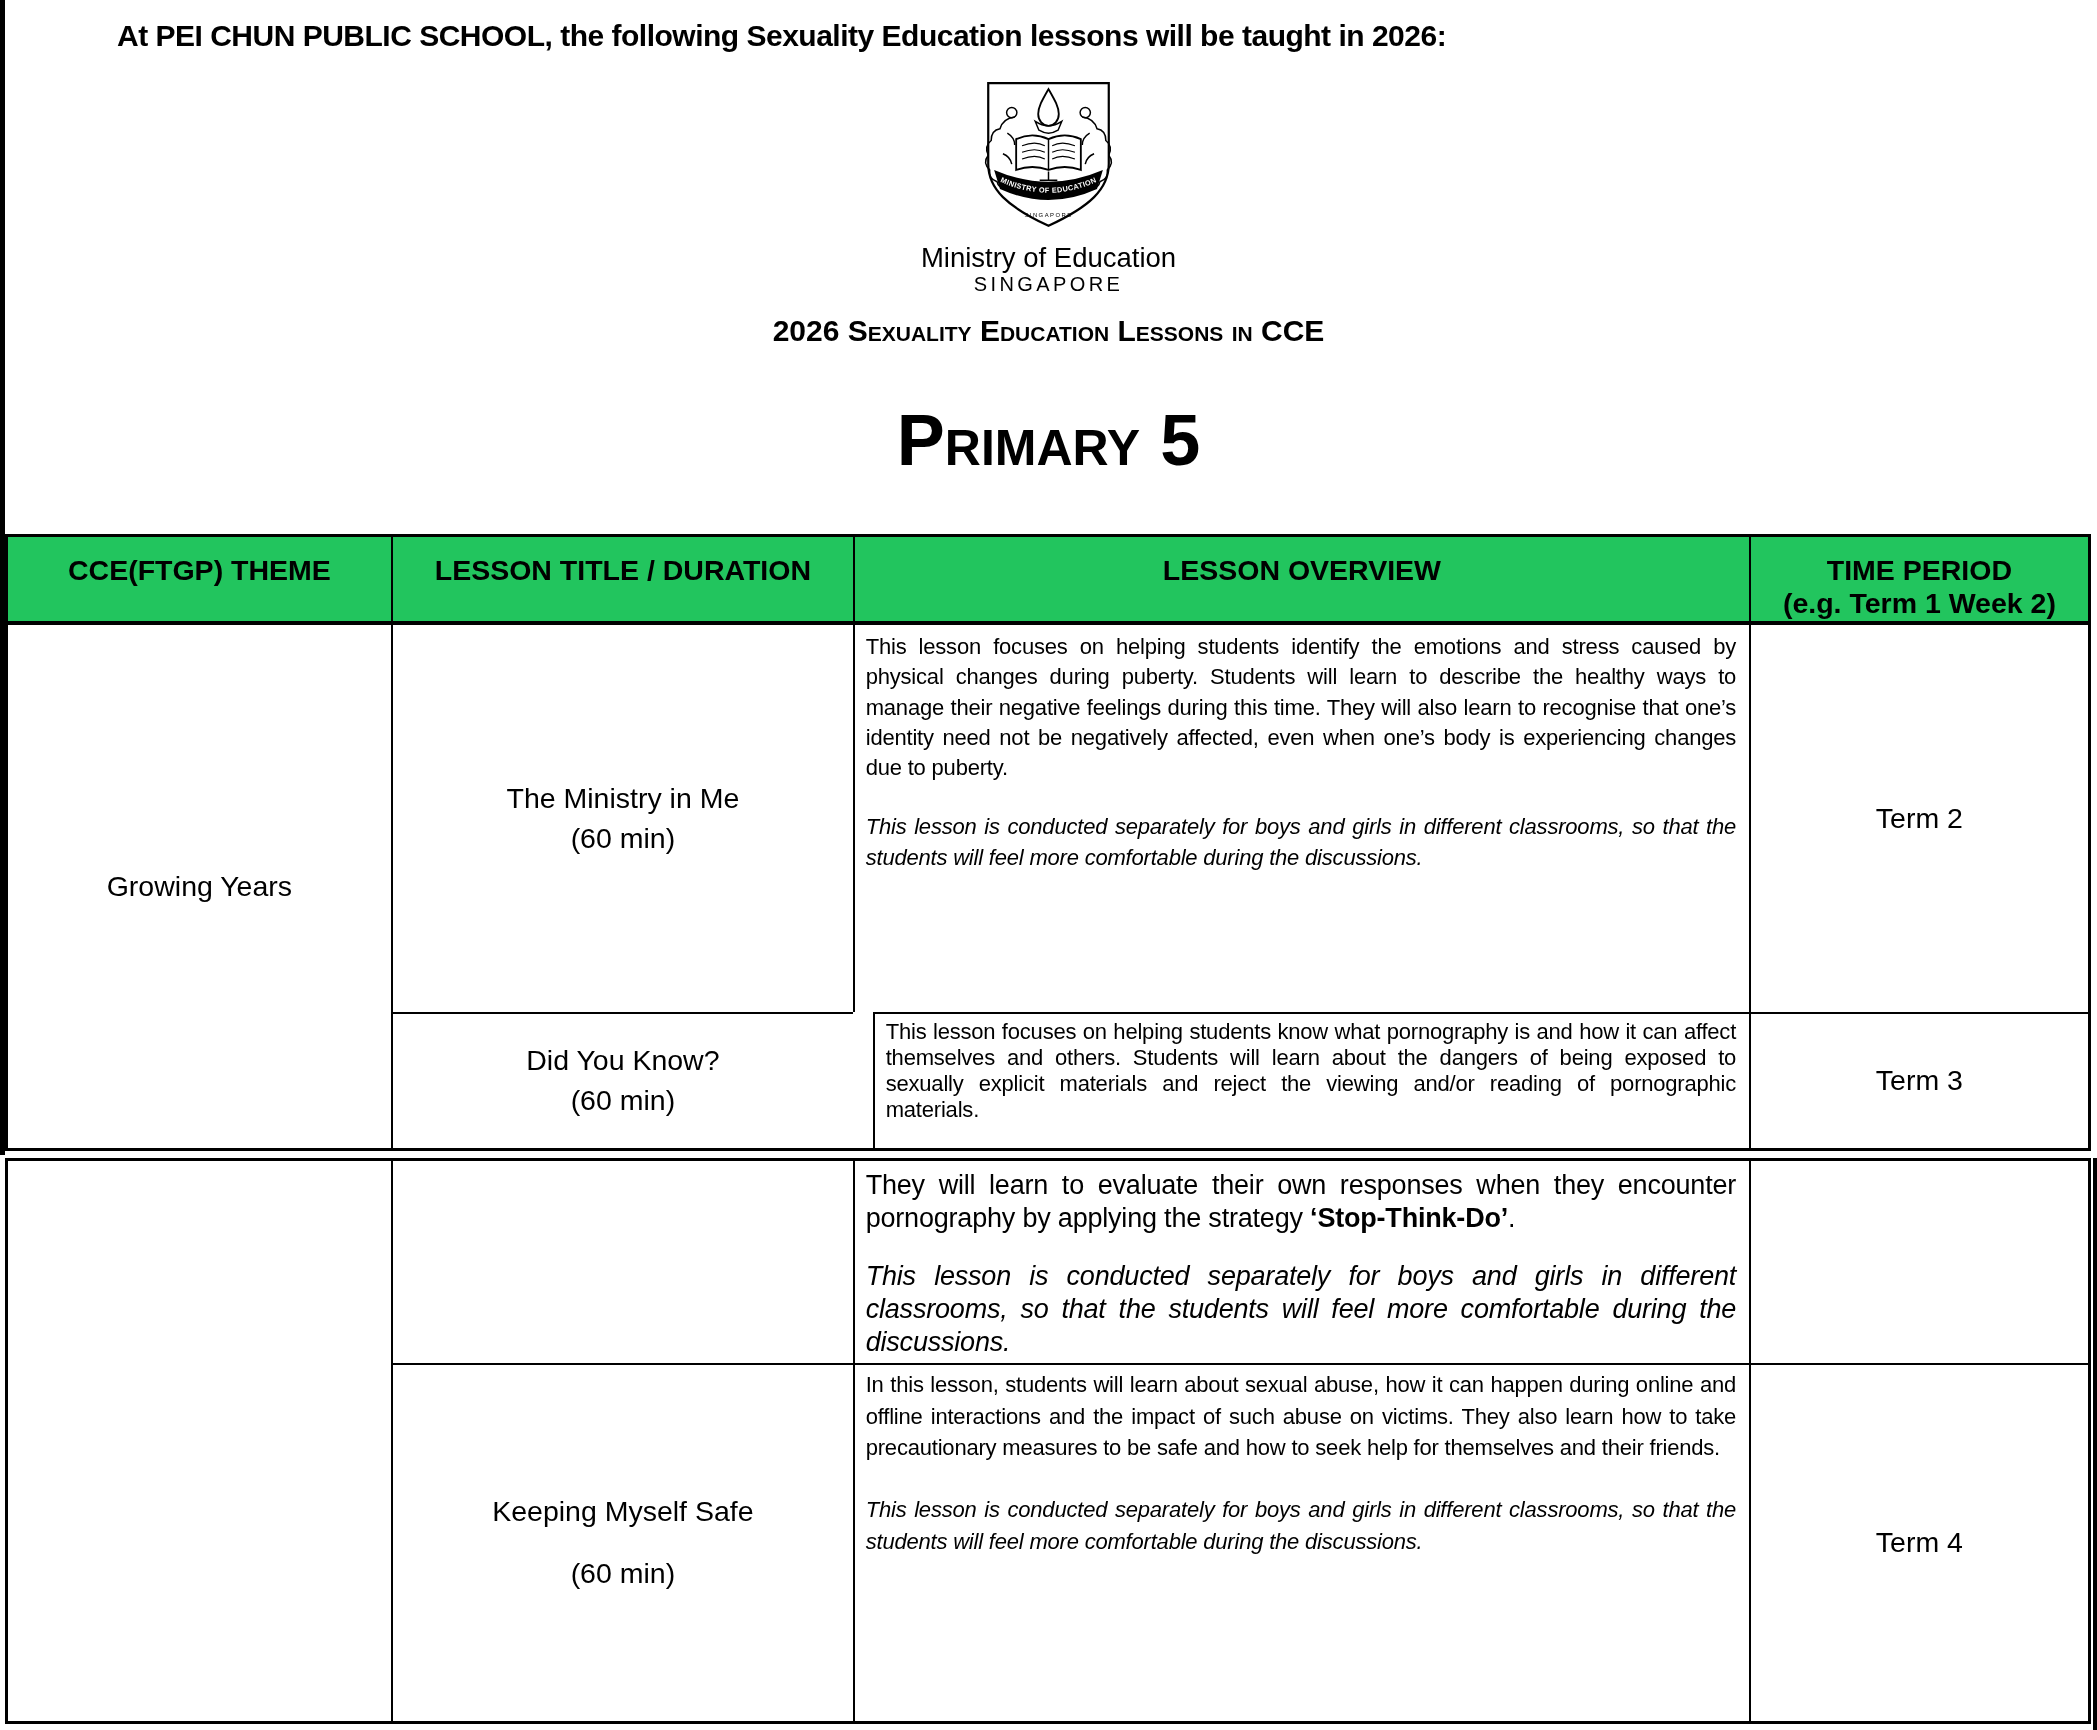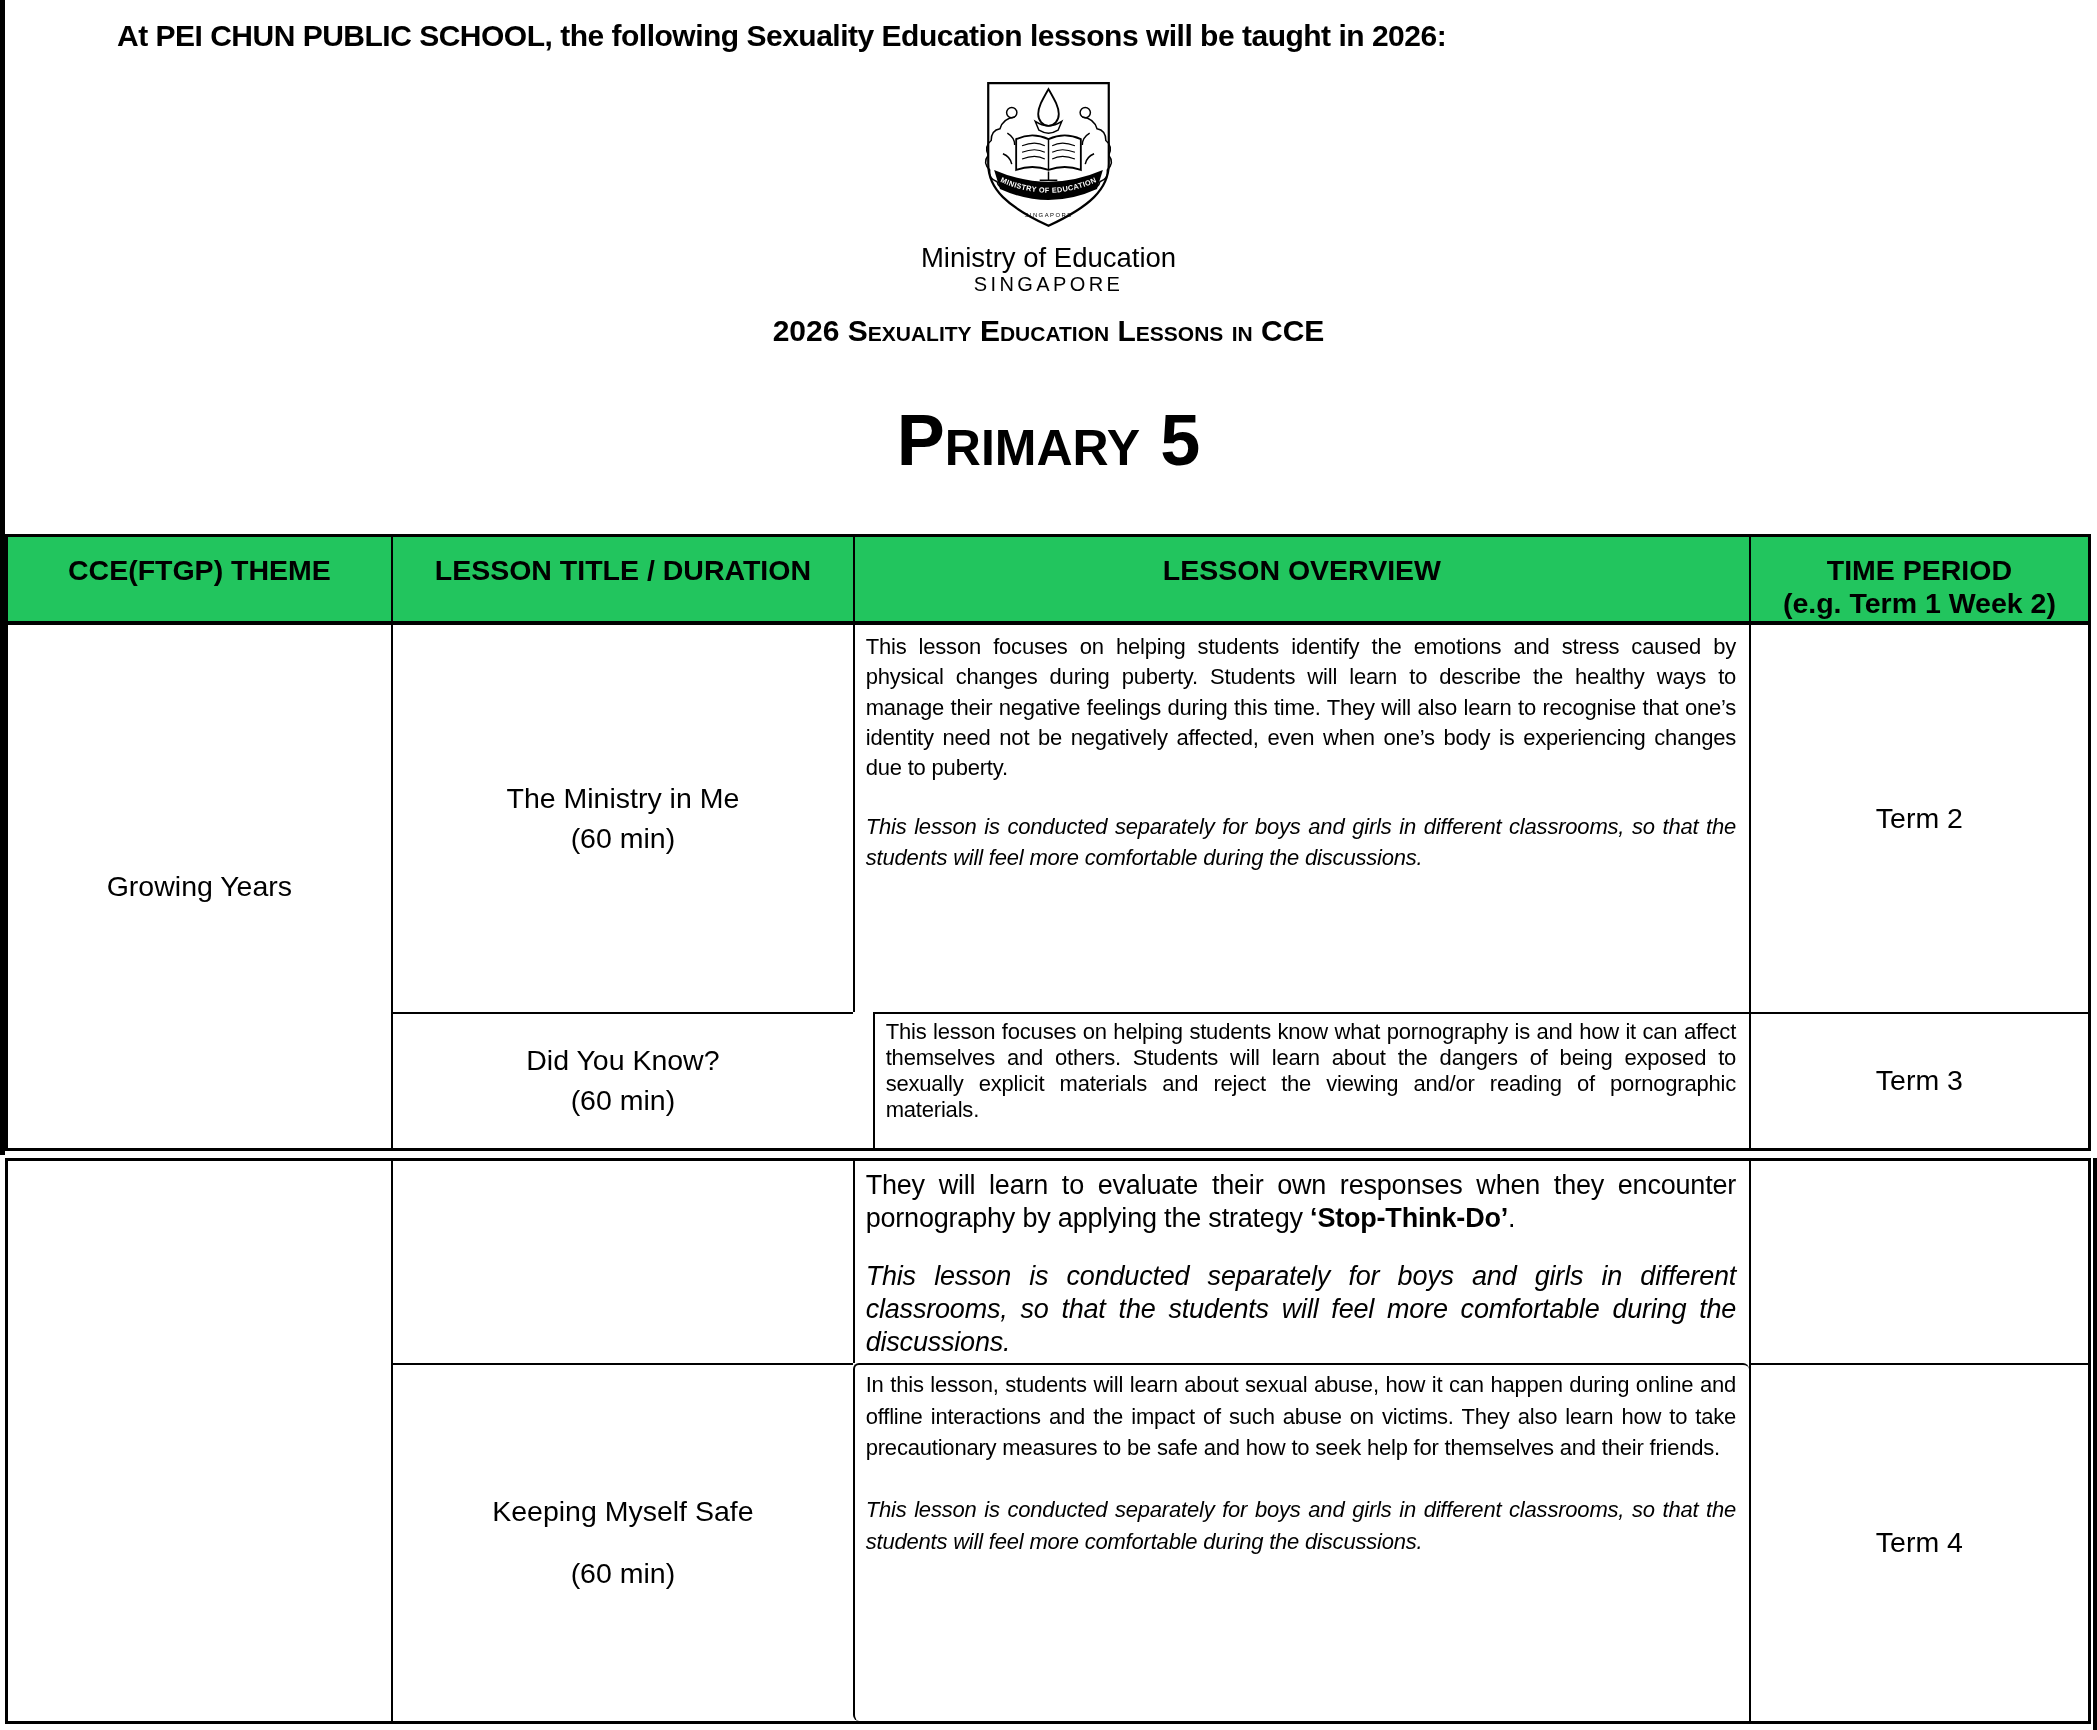--- a/index.html
+++ b/index.html
@@ -173,21 +173,21 @@
   <div class="cell ov ovA bl" style="grid-row:1;grid-column:3;">
     <p><span>They will learn to evaluate their own responses when they encounter pornography by applying the strategy </span><b>‘Stop-Think-Do’</b><span>.</span></p>
     <p class="gap note">This lesson is conducted separately for boys and girls in different classrooms, so that the students will feel more comfortable during the discussions.</p>
   </div>
   <div class="cell bl" style="grid-row:1;grid-column:4;"></div>
 
   <div class="cell mid bl bt" style="grid-row:2;grid-column:2;gap:22px;">
     <div>Keeping Myself Safe</div>
     <div>(60 min)</div>
   </div>
-  <div class="cell ov ovB bl bt" style="grid-row:2;grid-column:3;border-radius:6px;">
+  <div class="cell ov ovB bl bt" style="grid-row:2;grid-column:3;">
     <p>In this lesson, students will learn about sexual abuse, how it can happen during online and offline interactions and the impact of such abuse on victims. They also learn how to take precautionary measures to be safe and how to seek help for themselves and their friends.</p>
     <p class="gap note">This lesson is conducted separately for boys and girls in different classrooms, so that the students will feel more comfortable during the discussions.</p>
   </div>
   <div class="cell mid bl bt" style="grid-row:2;grid-column:4;">
     <div>Term 4</div>
   </div>
 </div>
 
 
 </body></html>

